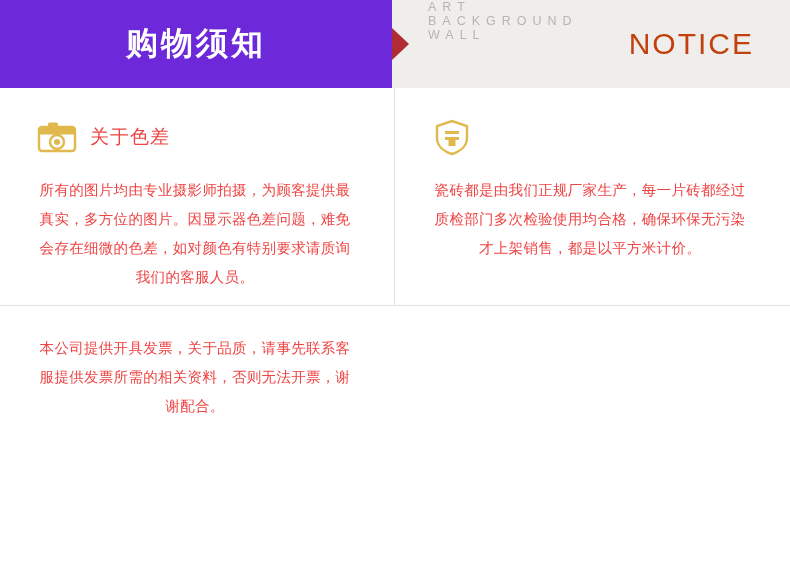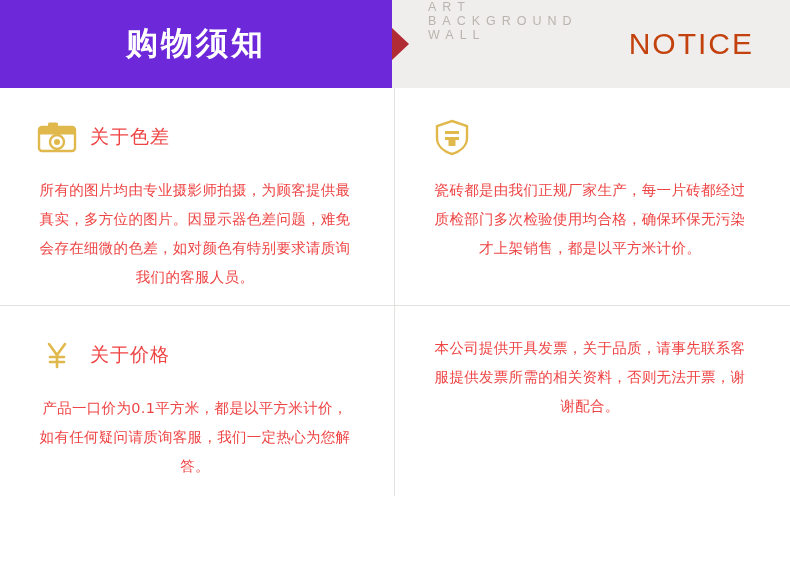--- a/index.html
+++ b/index.html
@@ -197,36 +197,20 @@
             </svg>
           </span>
         </div>
         <div class="cell-body">瓷砖都是由我们正规厂家生产，每一片砖都经过质检部门多次检验使用均合格，确保环保无污染才上架销售，都是以平方米计价。</div>
       </div>
 
     </div>
 
     <div class="grid-row second">
 
-      <div class="cell left">
-        <div class="cell-head">
-          <span class="cell-icon">
-            <svg width="42" height="42" viewBox="0 0 42 42" aria-hidden="true">
-              <g stroke="#e0b84c" stroke-width="2.6" fill="none" stroke-linecap="round">
-                <path d="M13 10 L21 21 L29 10"></path>
-                <path d="M21 21 V33"></path>
-                <path d="M14 23 H28"></path>
-                <path d="M14 28 H28"></path>
-              </g>
-            </svg>
-          </span>
-          <span class="cell-title">关于价格</span>
-        </div>
-        <div class="cell-body">产品一口价为0.1平方米，都是以平方米计价，如有任何疑问请质询客服，我们一定热心为您解答。</div>
-      </div>
 
       <div class="cell">
         <div class="cell-body">本公司提供开具发票，关于品质，请事先联系客服提供发票所需的相关资料，否则无法开票，谢谢配合。</div>
       </div>
 
     </div>
   </div>
 </div>
 
 </body></html>

